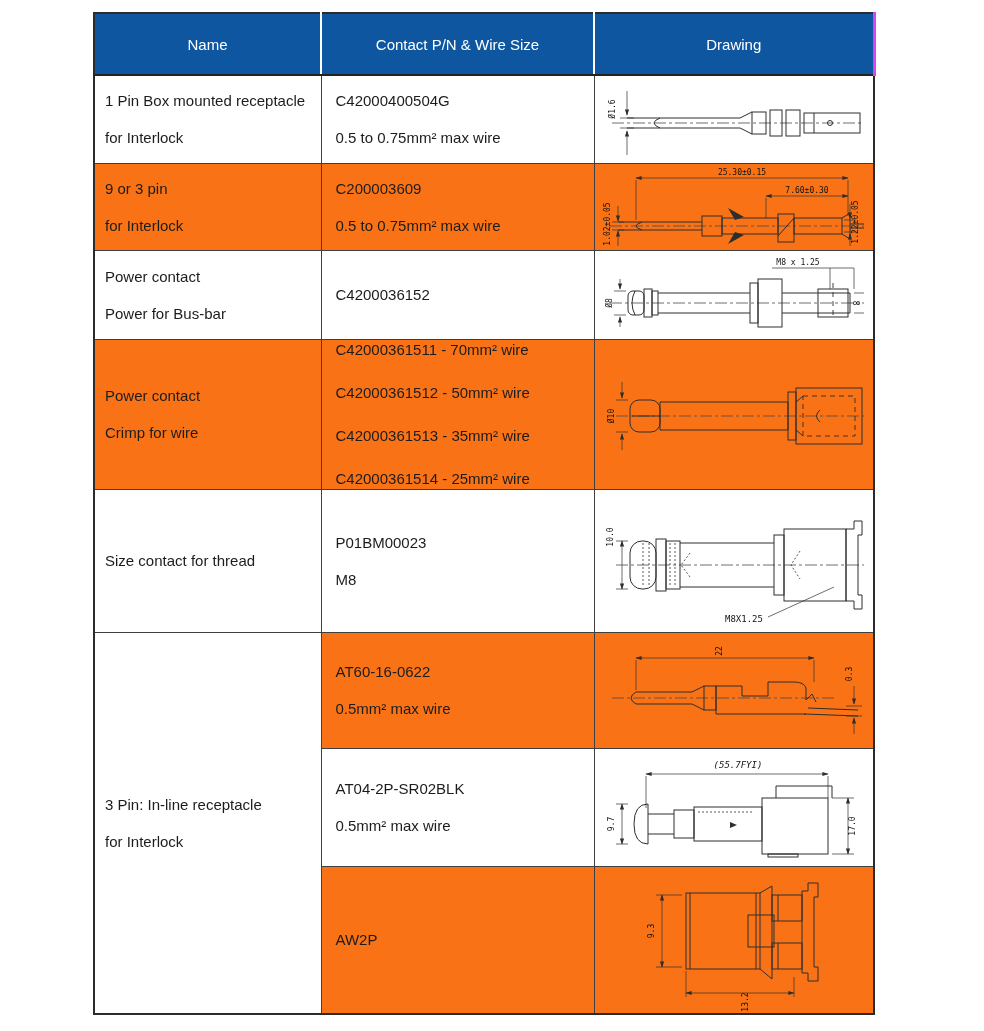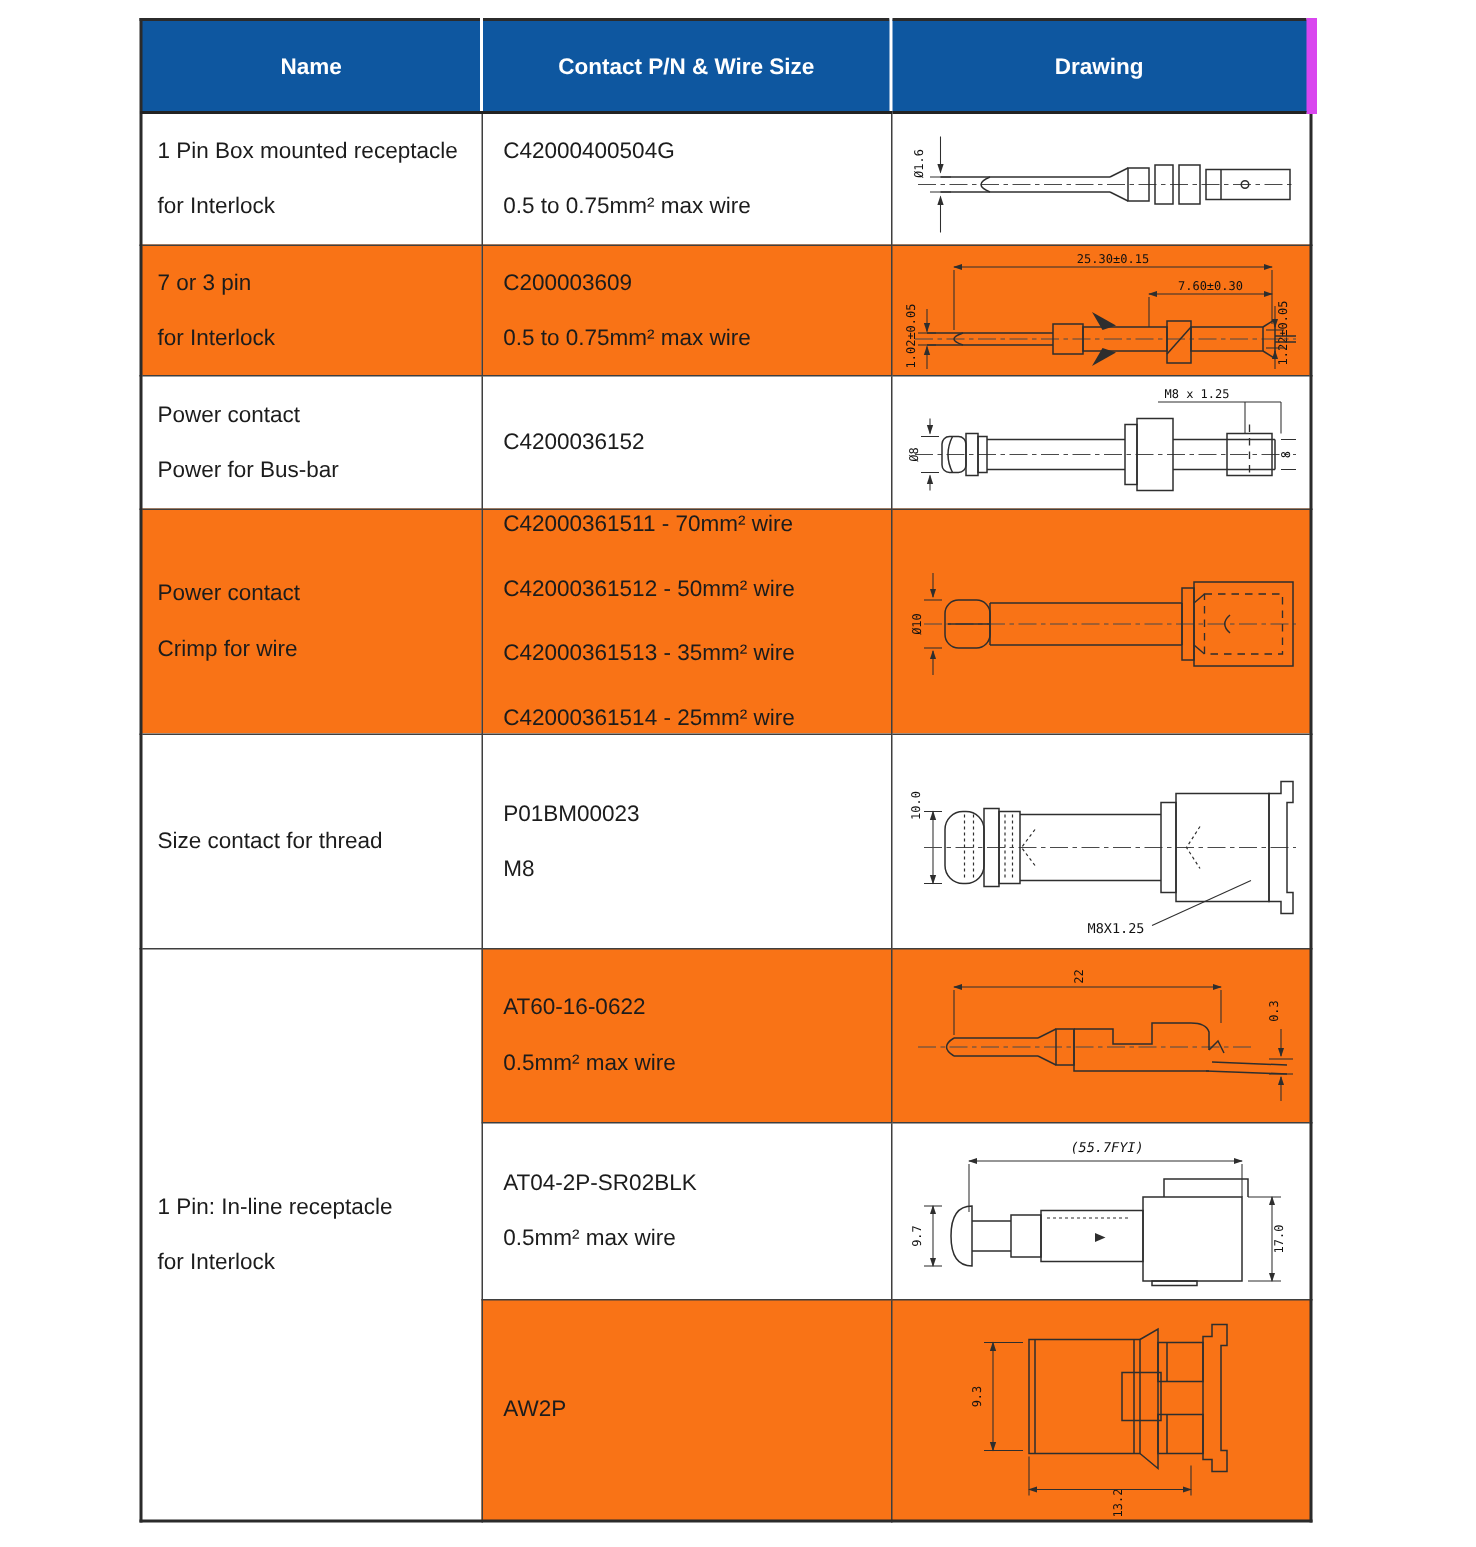--- a/index.html
+++ b/index.html
@@ -3,24 +3,24 @@
 <meta charset="utf-8">
 <style>
   * { margin:0; padding:0; box-sizing:border-box; }
   html,body { background:#ffffff; }
   body { font-family:"Liberation Sans", sans-serif; }
   .page { position:relative; width:984px; height:1031px; background:#fff; overflow:hidden; }
   table.parts { position:absolute; left:93px; top:12px; width:780px;
                 border-collapse:collapse; table-layout:fixed; }
   table.parts { border:2px solid #2b2b2b; }
   td, th { border:1px solid #3f3f3f; vertical-align:middle; }
-  th { height:62px; background:#0e57a0; color:#ffffff; font-size:15px; font-weight:bold;
+  th { height:62px; background:#0e57a0; color:#ffffff; font-size:15px; font-weight:normal;
        text-align:center; border:1px solid #0e57a0; border-right:2px solid #ffffff;
        border-bottom:2px solid #222; }
-  th:last-child { border-right:7px solid #d946ef; }
+  th:last-child { border-right:3px solid #d946ef; }
   .col-name { width:227px; }
   .col-pn   { width:273px; }
   .col-draw { width:280px; }
   td { background:#ffffff;margin-top:28px; }
   td.stripe { background:#f97316; }
   .cell-lines { display:flex; flex-direction:column; justify-content:center; gap:20px;
                 height:100%; font-size:15px; color:#1c1c1c; }
   .gap-sm { gap:26px; }
   td.name-td { padding-left:10px; }
   td.pn-td   { padding-left:14px; }
@@ -101,21 +101,21 @@
         <rect class="ln" x="202" y="34" width="56" height="20"></rect>
         <line class="ln" x1="212" y1="34" x2="212" y2="54"></line>
         <circle class="ln" cx="228" cy="44" r="2.5"></circle>
       </svg>
     </td>
   </tr>
 
   <tr style="height:87px">
     <td class="name-td stripe">
       <div class="cell-lines">
-        <span>7 or 3 pin</span>
+        <span>9 or 3 pin</span>
         <span>for Interlock</span>
       </div>
     </td>
     <td class="pn-td stripe">
       <div class="cell-lines">
         <span>C200003609</span>
         <span>0.5 to 0.75mm² max wire</span>
       </div>
     </td>
     <td class="draw-td stripe">
@@ -275,21 +275,21 @@
         <path class="ln" d="M244,34 L252,34 L252,26 L260,26 L260,40 L256,40 L256,100 L260,100 L260,114 L252,114 L252,106 L244,106 Z"></path>
         <text class="dim9" x="142" y="127" text-anchor="middle">M8X1.25</text>
         <line class="thin" x1="166" y1="122" x2="232" y2="92"></line>
       </svg>
     </td>
   </tr>
 
   <tr style="height:116px">
     <td class="name-td" rowspan="3">
       <div class="cell-lines">
-        <span>1 Pin: In-line receptacle</span>
+        <span>3 Pin: In-line receptacle</span>
         <span>for Interlock</span>
       </div>
     </td>
     <td class="pn-td stripe">
       <div class="cell-lines">
         <span>AT60-16-0622</span>
         <span>0.5mm² max wire</span>
       </div>
     </td>
     <td class="draw-td stripe">

